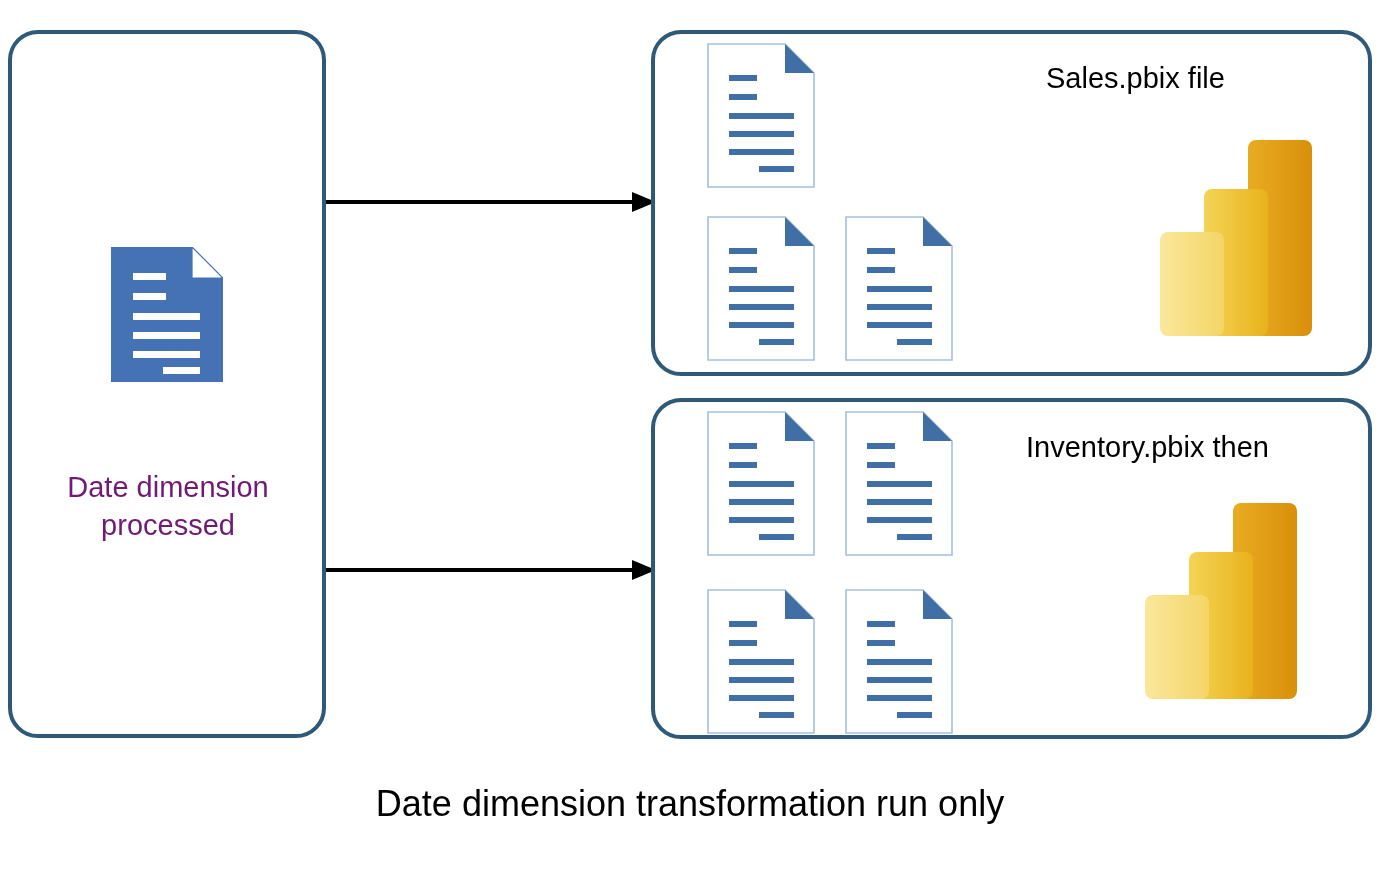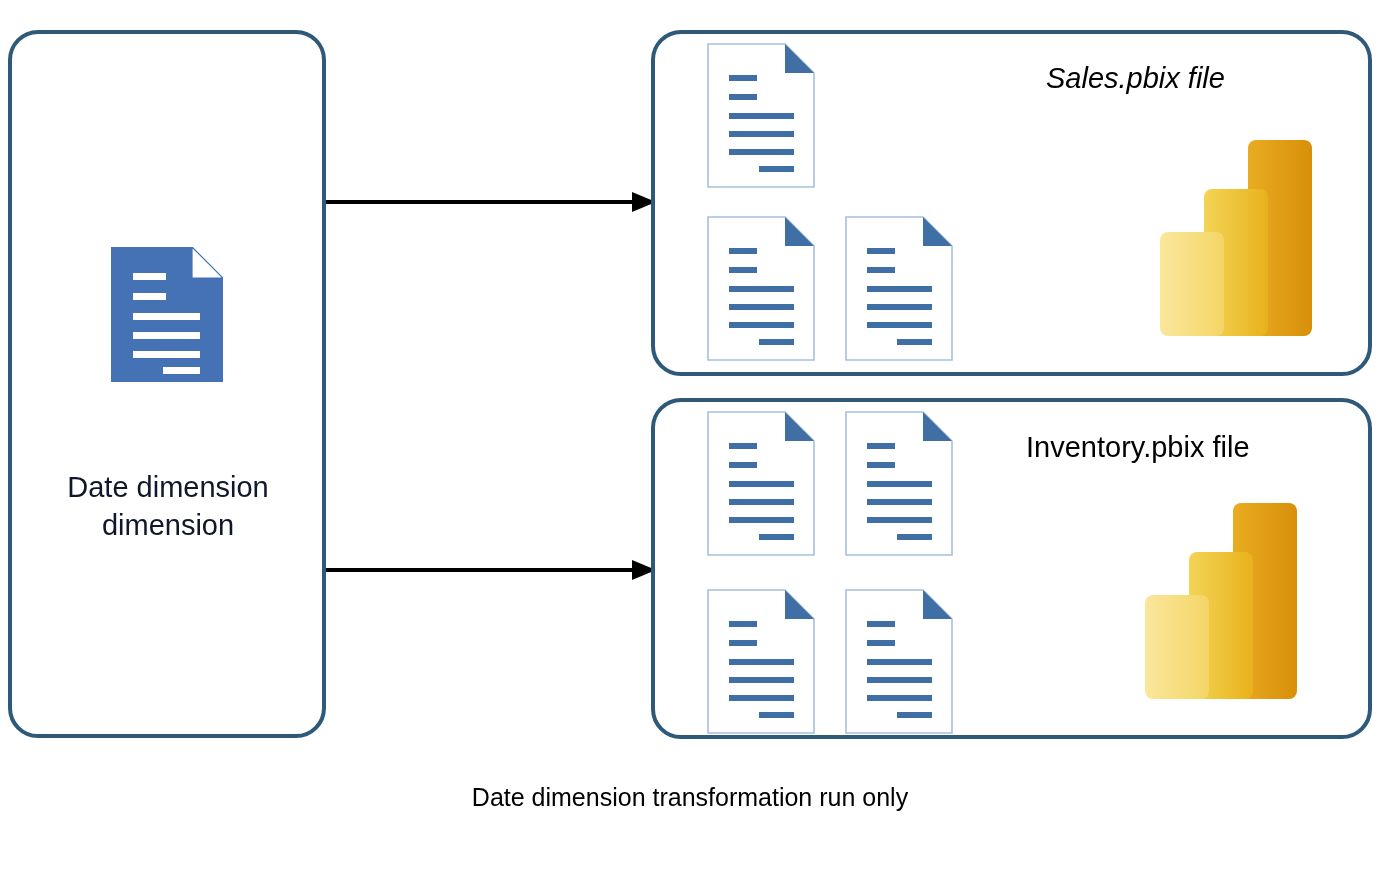--- a/index.html
+++ b/index.html
@@ -28,42 +28,42 @@
   #box-inventory{ left: 651px; top: 398px; width: 721px; height: 341px; }
 
   
   .box-title {
     position: absolute;
     color: #000000;
     font-size: 29px;
     line-height: 1.25;
     white-space: nowrap;
   }
-  #sales-title     { left: 1046px; top: 60px; font-style: italic; }
+  #sales-title     { left: 1046px; top: 60px; }
   #inventory-title { left: 1026px; top: 429px; }
 
   #source-caption {
     position: absolute;
     left: 18px;
     top: 468px;
     width: 300px;
     text-align: center;
-    color: #0f172a;
+    color: #701a75;
     font-size: 29px;
     line-height: 1.32;
   }
 
   #footer-caption {
     position: absolute;
     left: 220px;
     top: 780px;
     width: 940px;
     text-align: center;
     color: #000000;
-    font-size: 25px;
+    font-size: 36px;
     line-height: 1.36;
   }
 
   
   .arrow {
     position: absolute;
     height: 26px;
   }
   #arrow-top    { left: 326px; top: 189px; width: 330px; }
   #arrow-bottom { left: 326px; top: 557px; width: 330px; }
@@ -95,21 +95,21 @@
       <rect x="22" y="66" width="67" height="7"></rect>
       <rect x="22" y="85" width="67" height="7"></rect>
       <rect x="22" y="104" width="67" height="7"></rect>
       <rect x="52" y="120" width="37" height="7"></rect>
     </g>
   </svg>
 </div>
 
 <div id="source-caption">
   <div>Date dimension</div>
-  <div>dimension</div>
+  <div>processed</div>
 </div>
 
 <div class="arrow" id="arrow-top">
   <svg width="330" height="26" viewBox="0 0 330 26" xmlns="http://www.w3.org/2000/svg">
     <line x1="0" y1="13" x2="310" y2="13" stroke="#000000" stroke-width="4"></line>
     <path d="M306 3 L330 13 L306 23 Z" fill="#000000"></path>
   </svg>
 </div>
 
 <div class="arrow" id="arrow-bottom">
@@ -185,21 +185,21 @@
       </linearGradient>
     </defs>
     <rect x="88" y="0" width="64" height="196" rx="8" fill="url(#gDark)"></rect>
     <rect x="44" y="49" width="64" height="147" rx="8" fill="url(#gMid)"></rect>
     <rect x="0" y="92" width="64" height="104" rx="8" fill="url(#gLight)"></rect>
   </svg>
 </div>
 
 <div class="rbox" id="box-inventory"></div>
 
-<div class="box-title" id="inventory-title">Inventory.pbix file</div>
+<div class="box-title" id="inventory-title">Inventory.pbix then</div>
 
 <div class="doc" style="left:707px; top:411px; width:108px; height:145px;">
   <svg width="108" height="145" viewBox="0 0 108 145" xmlns="http://www.w3.org/2000/svg">
     <path d="M1 1 H78 L107 30 V144 H1 Z" fill="#FFFFFF" stroke="#A5C0DE" stroke-width="1.6"></path>
     <path d="M78 1 L107 30 H78 Z" fill="#3F6FA5"></path>
     <g fill="#3F6FA5">
       <rect x="22" y="32" width="28" height="6"></rect>
       <rect x="22" y="51" width="28" height="6"></rect>
       <rect x="22" y="70" width="65" height="6"></rect>
       <rect x="22" y="88" width="65" height="6"></rect>

